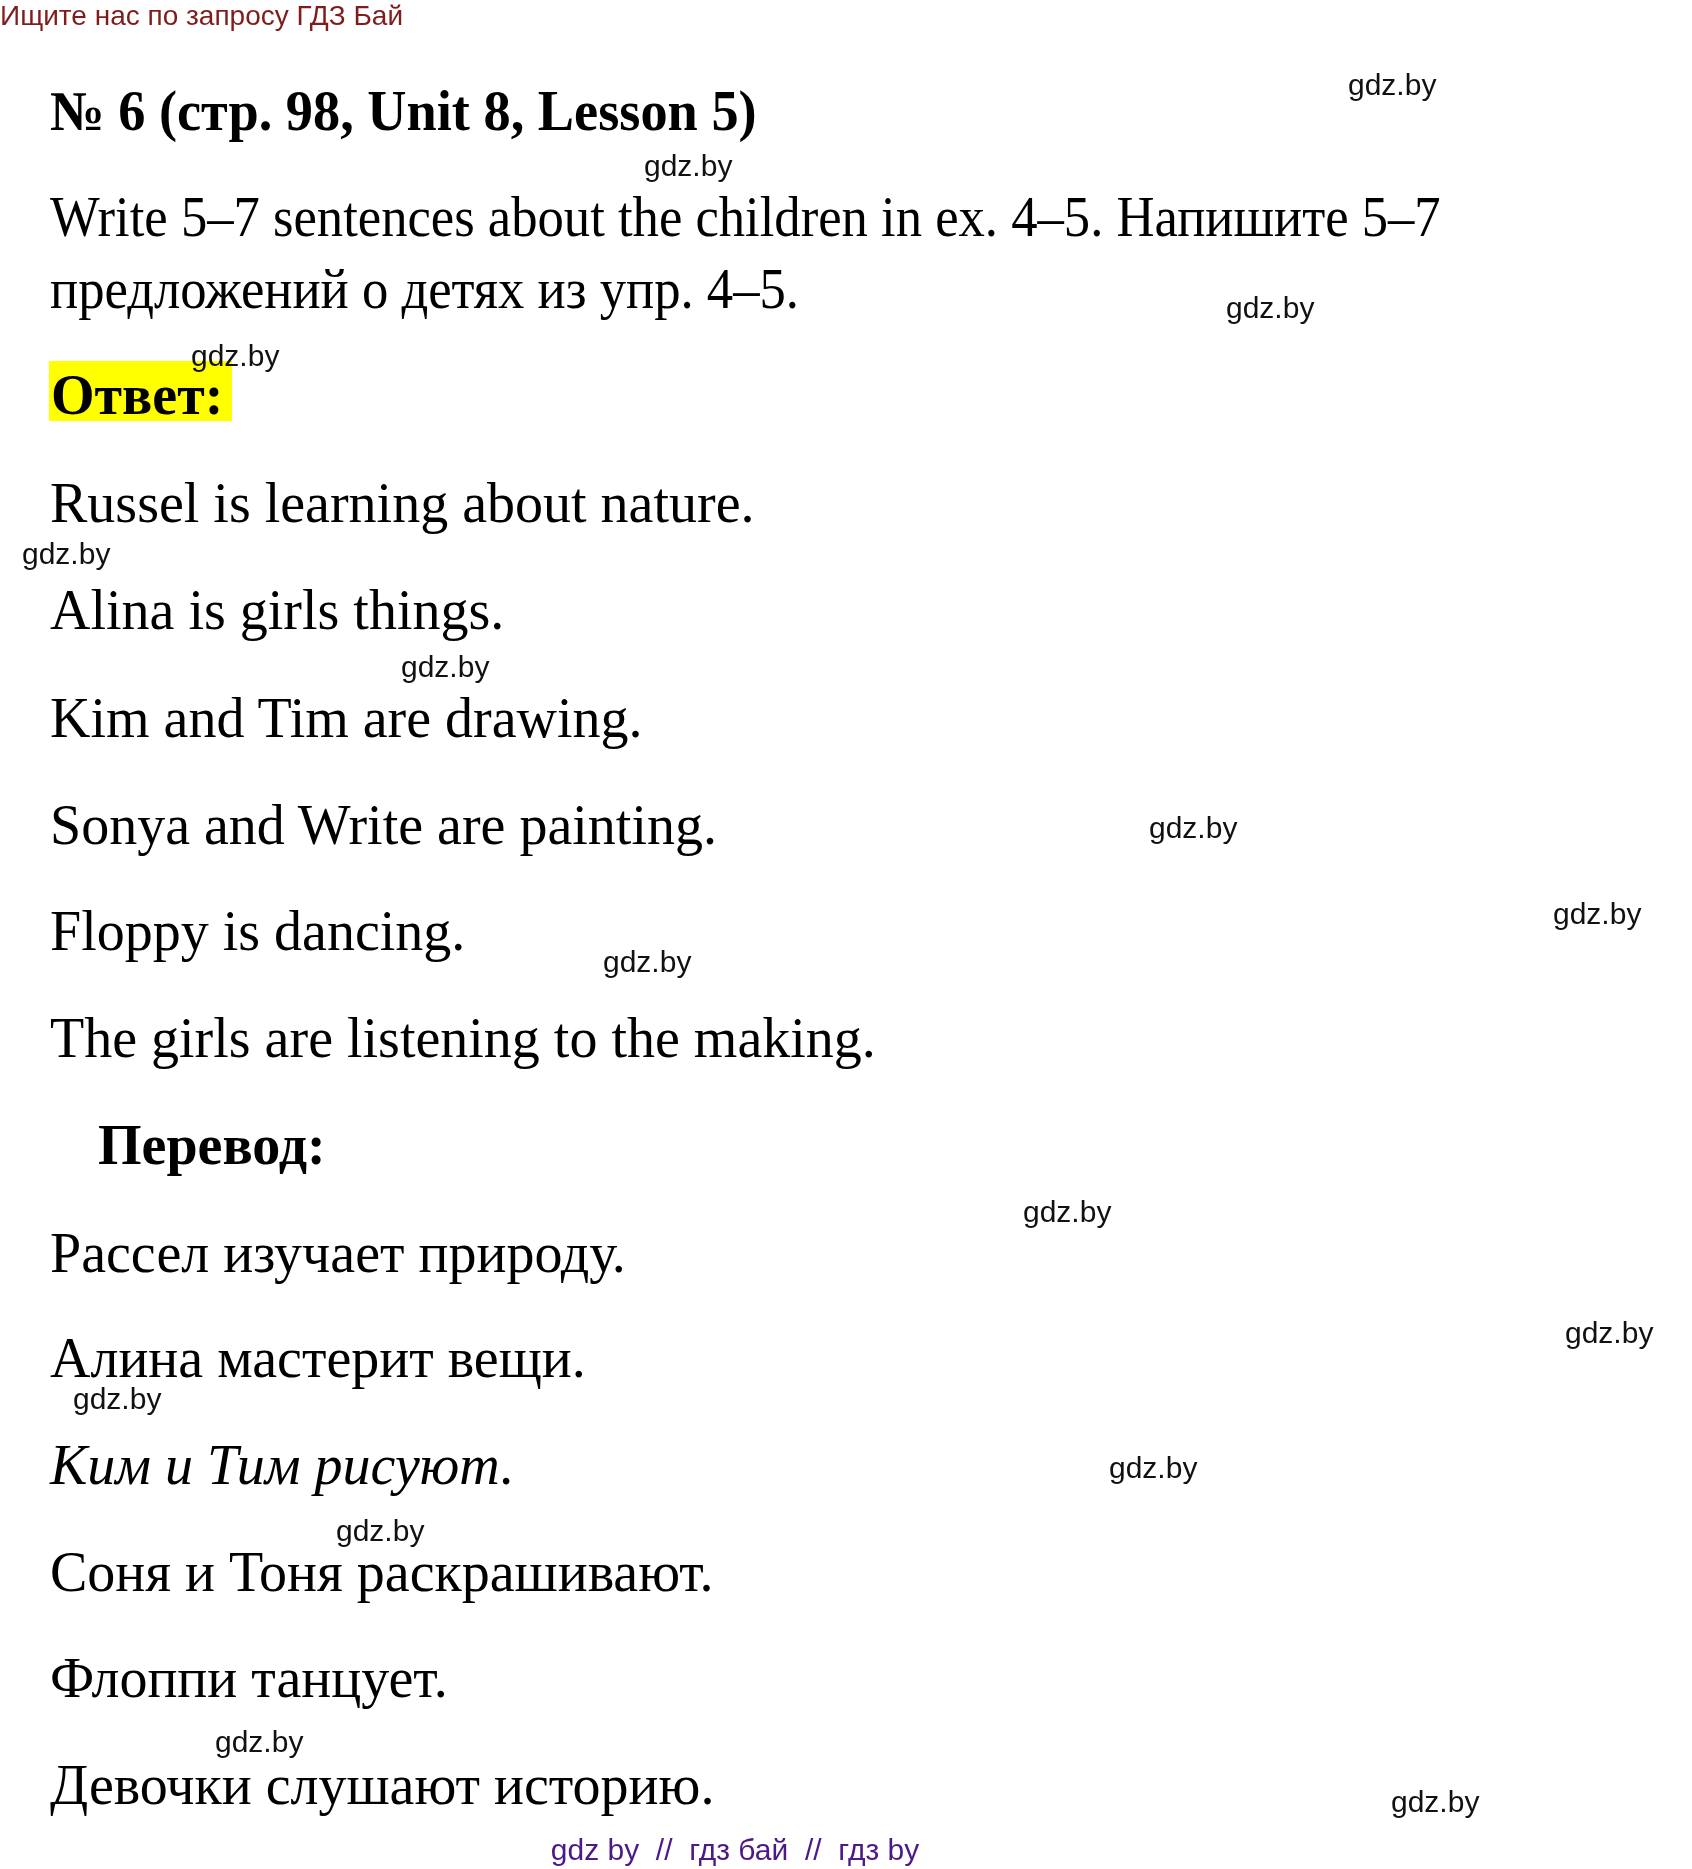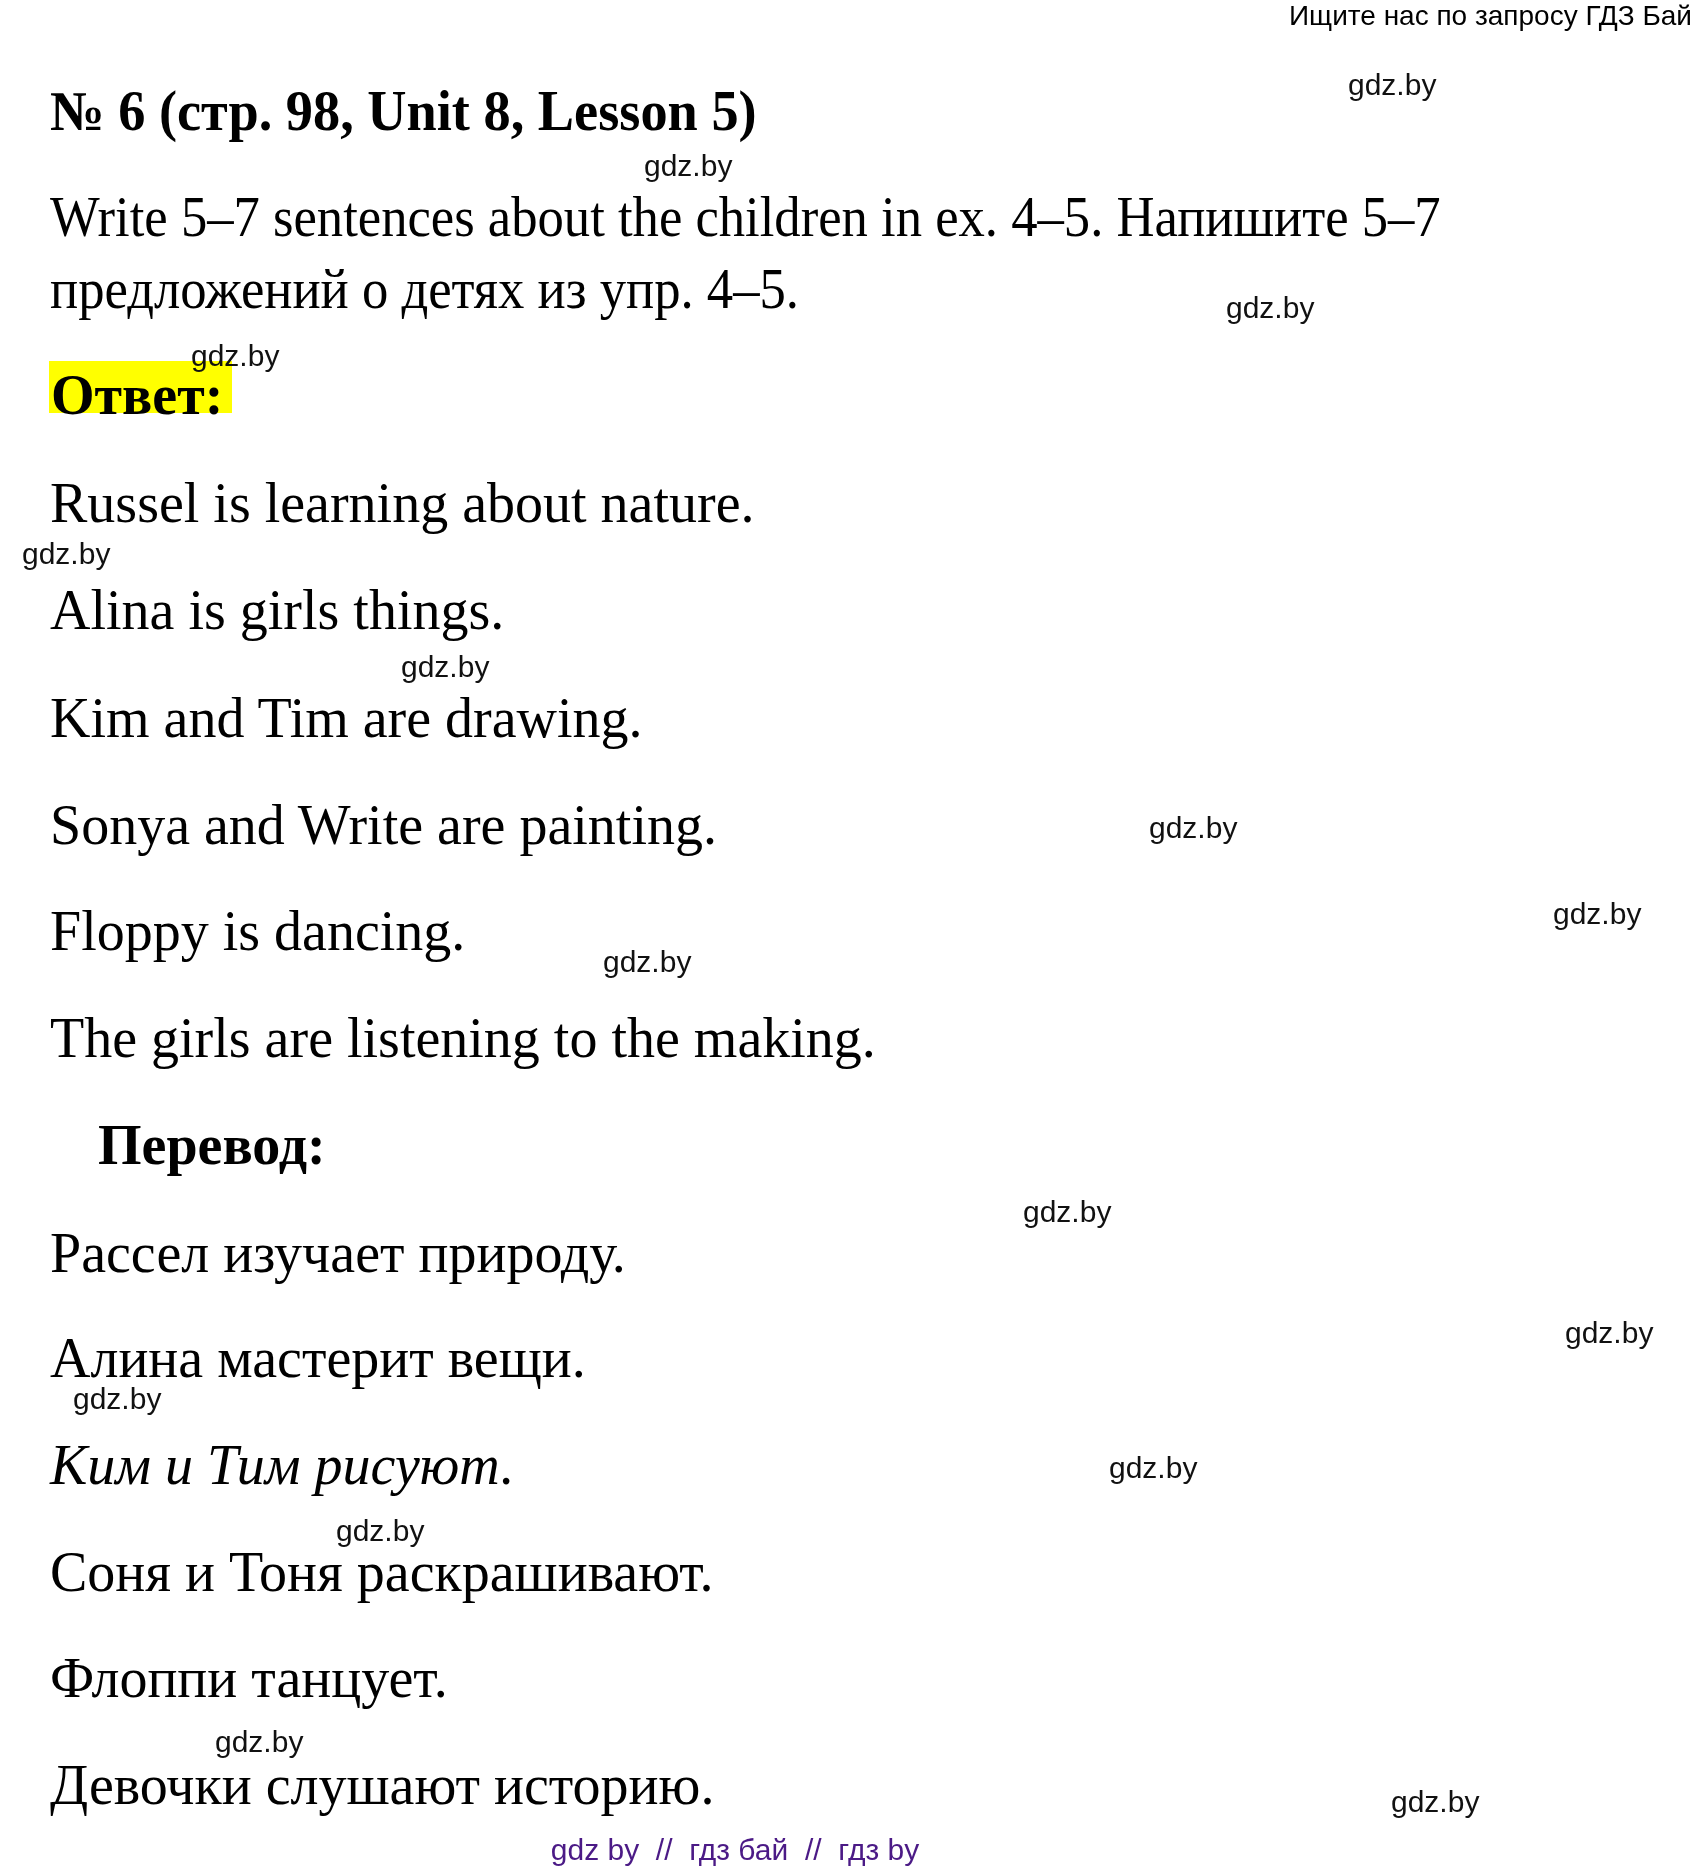--- a/index.html
+++ b/index.html
@@ -1,32 +1,32 @@
 <!DOCTYPE html>
 <html><head>
   <meta charset="utf-8">
   <style>
     html, body { margin: 0; padding: 0; background: #ffffff; }
     body { width: 1692px; height: 1869px; position: relative; overflow: hidden; }
     .abs { position: absolute; white-space: nowrap; }
     .banner {
-      left: 0; width: 1692px; top: 0; text-align: right;
-      font-family: "Liberation Sans", sans-serif; font-size: 28px; color: #000000; line-height: 32px;
+      left: 0; width: 1692px; top: 0; text-align: left;
+      font-family: "Liberation Sans", sans-serif; font-size: 28px; color: #7f1d1d; line-height: 32px;
     }
     .title {
       left: 50px; top: 78px; font-family: "Liberation Serif", serif; font-weight: bold;
       font-size: 56px; line-height: 66px; color: #000;
       transform: scaleX(0.97); transform-origin: left;
     }
     .body-text {
       font-family: "Liberation Serif", serif; font-size: 56px; line-height: 64px; color: #000;
       transform: scaleX(0.94); transform-origin: left;
     }
     .answer-label {
-      left: 49px; top: 361px; width: 183px; height: 52px; background: #ffff00;
+      left: 49px; top: 361px; width: 183px; height: 60px; background: #ffff00;
     }
     .answer-label span {
       position: absolute; left: 2px; top: 2px;
       font-family: "Liberation Serif", serif; font-weight: bold; font-size: 56px; line-height: 64px; color: #000;
     }
     .section-label {
       font-family: "Liberation Serif", serif; font-weight: bold; font-size: 56px; line-height: 64px; color: #000;
     }
     .line { font-family: "Liberation Serif", serif; font-size: 56px; line-height: 64px; color: #000; left: 50px; }
     .wm {

